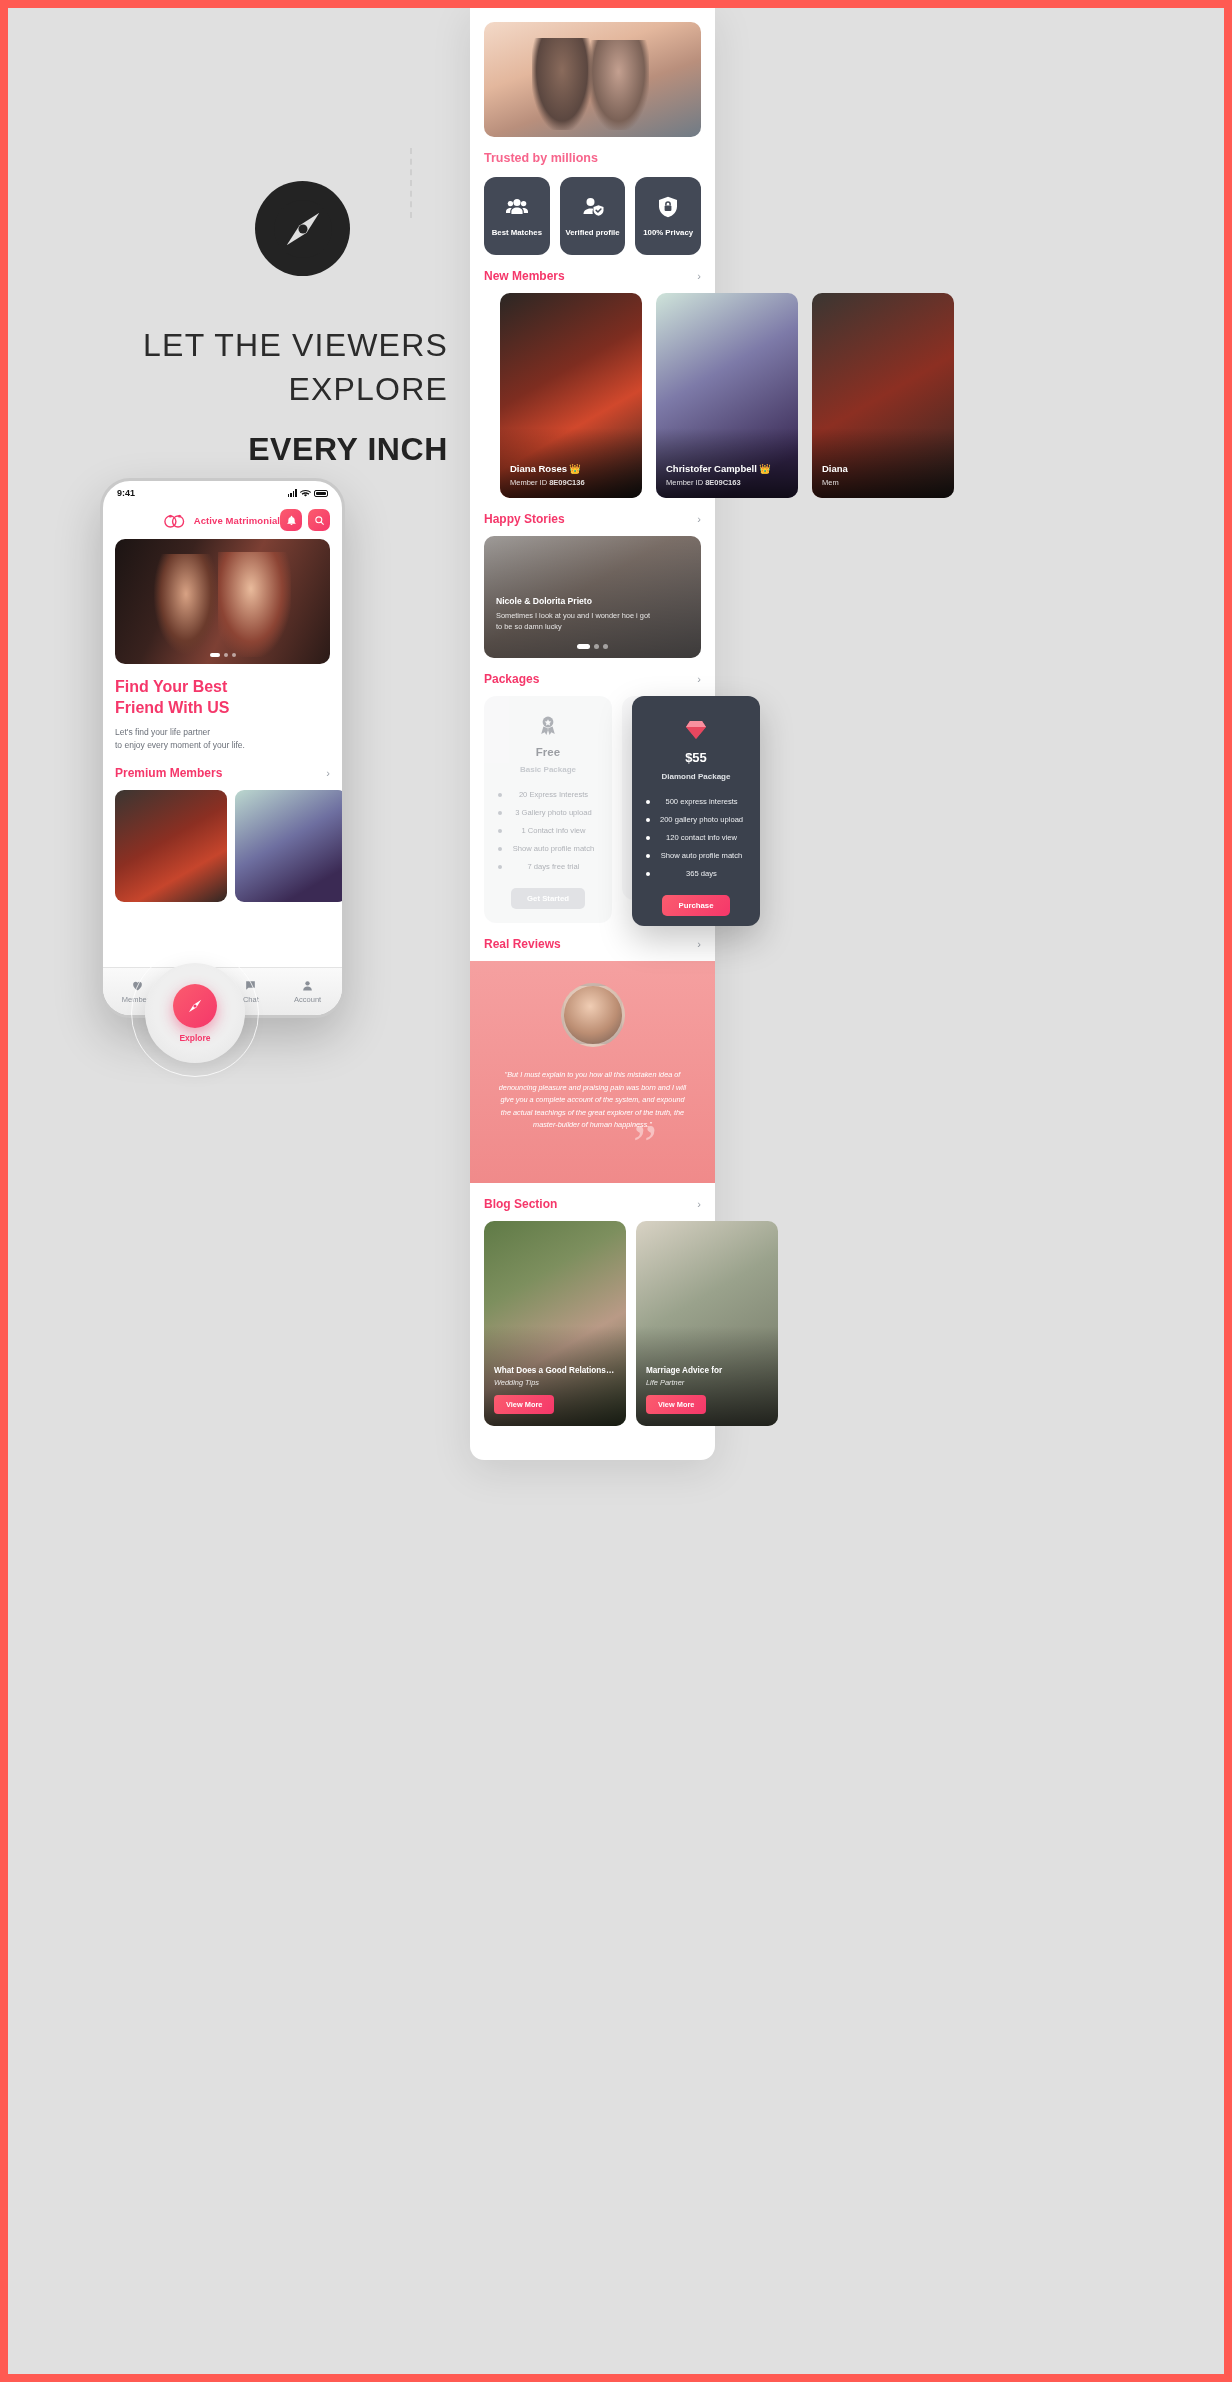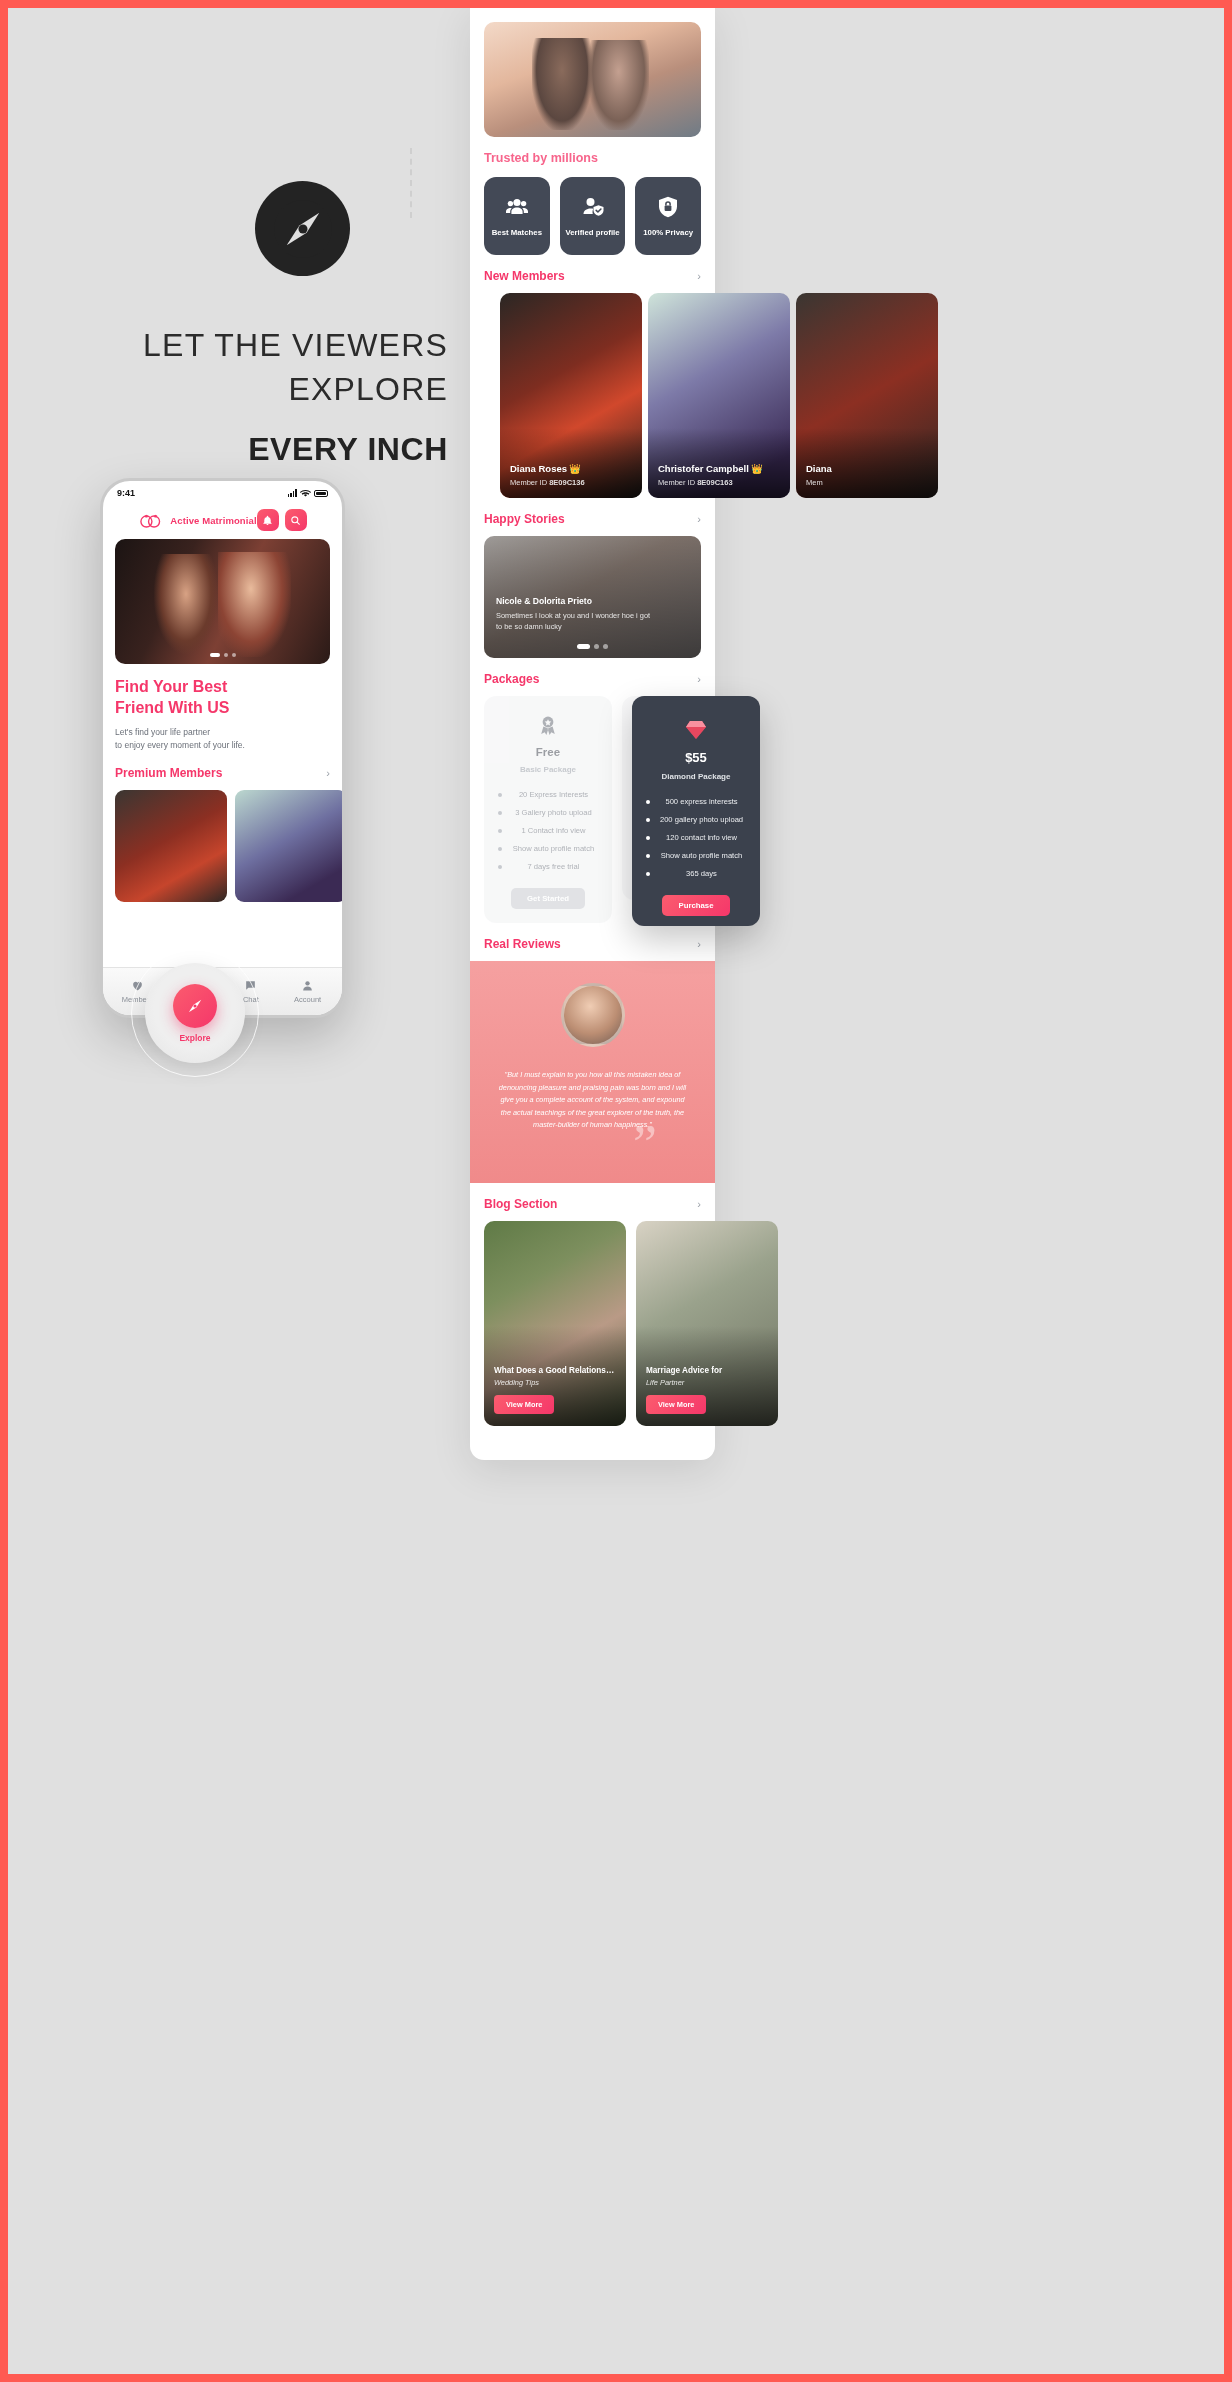--- a/index.html
+++ b/index.html
@@ -62,21 +62,21 @@
   }
   .sb-right { display: flex; align-items: center; gap: 3px; }
   .bars { display: flex; align-items: flex-end; gap: 1px; height: 8px; }
   .bars i { width: 1.6px; background: #111; display: block; }
   .bars i:nth-child(1){height:3px} .bars i:nth-child(2){height:4.5px}
   .bars i:nth-child(3){height:6px} .bars i:nth-child(4){height:8px}
   .batt { width: 14px; height: 7px; border: 1px solid #111; border-radius: 2px; position: relative; }
   .batt::after { content:''; position:absolute; left:1px; top:1px; bottom:1px; right:1px; background:#111; border-radius:1px; }
 
   .app-head {
-    display: flex; align-items: center; justify-content: center;
+    display: flex; align-items: center; justify-content: flex-end;
     padding: 4px 12px 8px 12px;
   }
   .brand { display: flex; align-items: center; gap: 6px; }
   .brand-name { font-size: 9.5px; font-weight: 700; color: #f5376a; letter-spacing: .1px;}
   .head-btns { display: flex; gap: 6px; }
   .rbtn {
     width: 22px; height: 22px; border-radius: 7px;
     background: linear-gradient(135deg,#fb5c6e,#f5376a);
     display: flex; align-items: center; justify-content: center;
   }
@@ -177,21 +177,21 @@
   .ls-title { font-size: 12.5px; font-weight: 700; color:#f7658c; margin: 14px 0 0 0;}
 
   .badges { display:flex; gap: 10px; margin-top: 12px; }
   .badge {
     flex: 1; height: 78px; border-radius: 12px; background:#434956;
     display:flex; flex-direction:column; align-items:center; justify-content:center; gap:9px;
   }
   .badge svg { width: 24px; height: 24px; fill:#fff; }
   .badge span { font-size: 7.8px; font-weight:700; color:#fff; }
 
-  .nm-row { display:flex; gap: 6px; margin-top: 10px; padding-left: 16px; }
+  .nm-row { display:flex; gap: 14px; margin-top: 10px; padding-left: 16px; }
   .nm-card {
     width: 142px; height: 205px; border-radius: 10px; flex:none;
     position:relative; overflow:hidden;
   }
   .nm1 { background: linear-gradient(150deg,#2b2724 0%,#7e2d20 40%,#d1482c 62%,#22201e 100%); }
   .nm2 { background: linear-gradient(150deg,#cfe4da 0%,#7d7aa8 40%,#3a2a55 85%); }
   .nm3 { background: linear-gradient(150deg,#3a3632 0%,#8c2f22 50%,#2e2724 100%); }
   .nm-grad { position:absolute; left:0; right:0; bottom:0; height:70px;
     background: linear-gradient(180deg,transparent,rgba(0,0,0,.72)); }
   .nm-info { position:absolute; left:10px; bottom:11px; }

